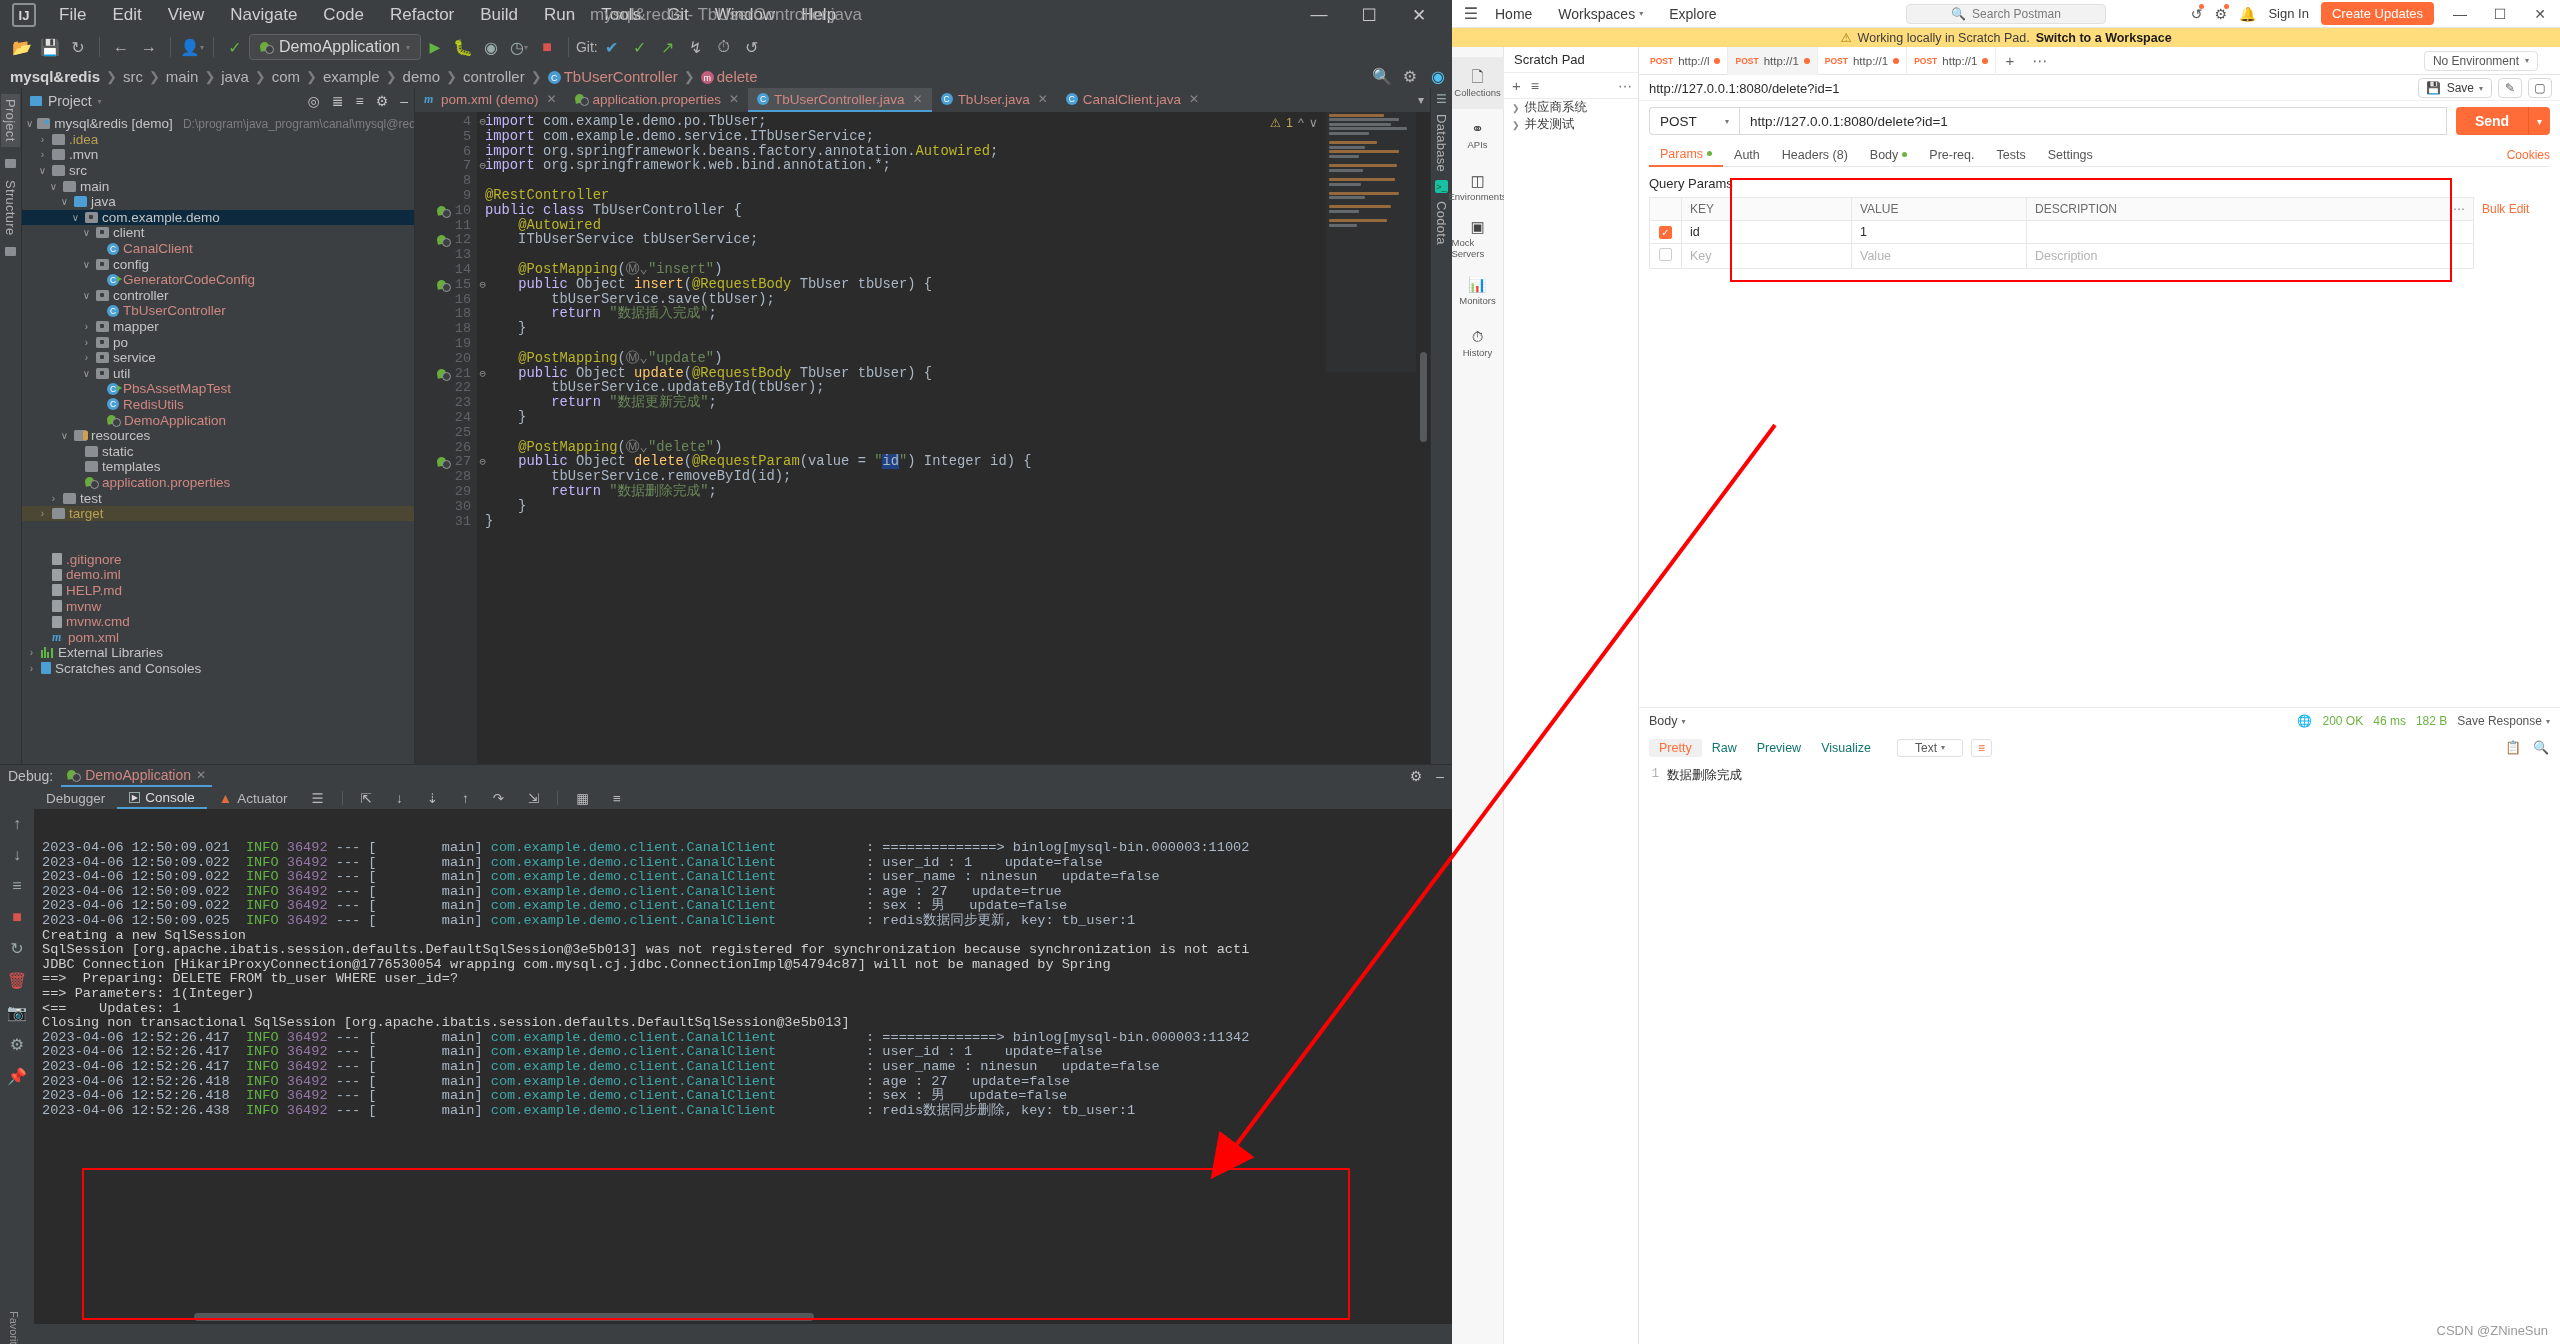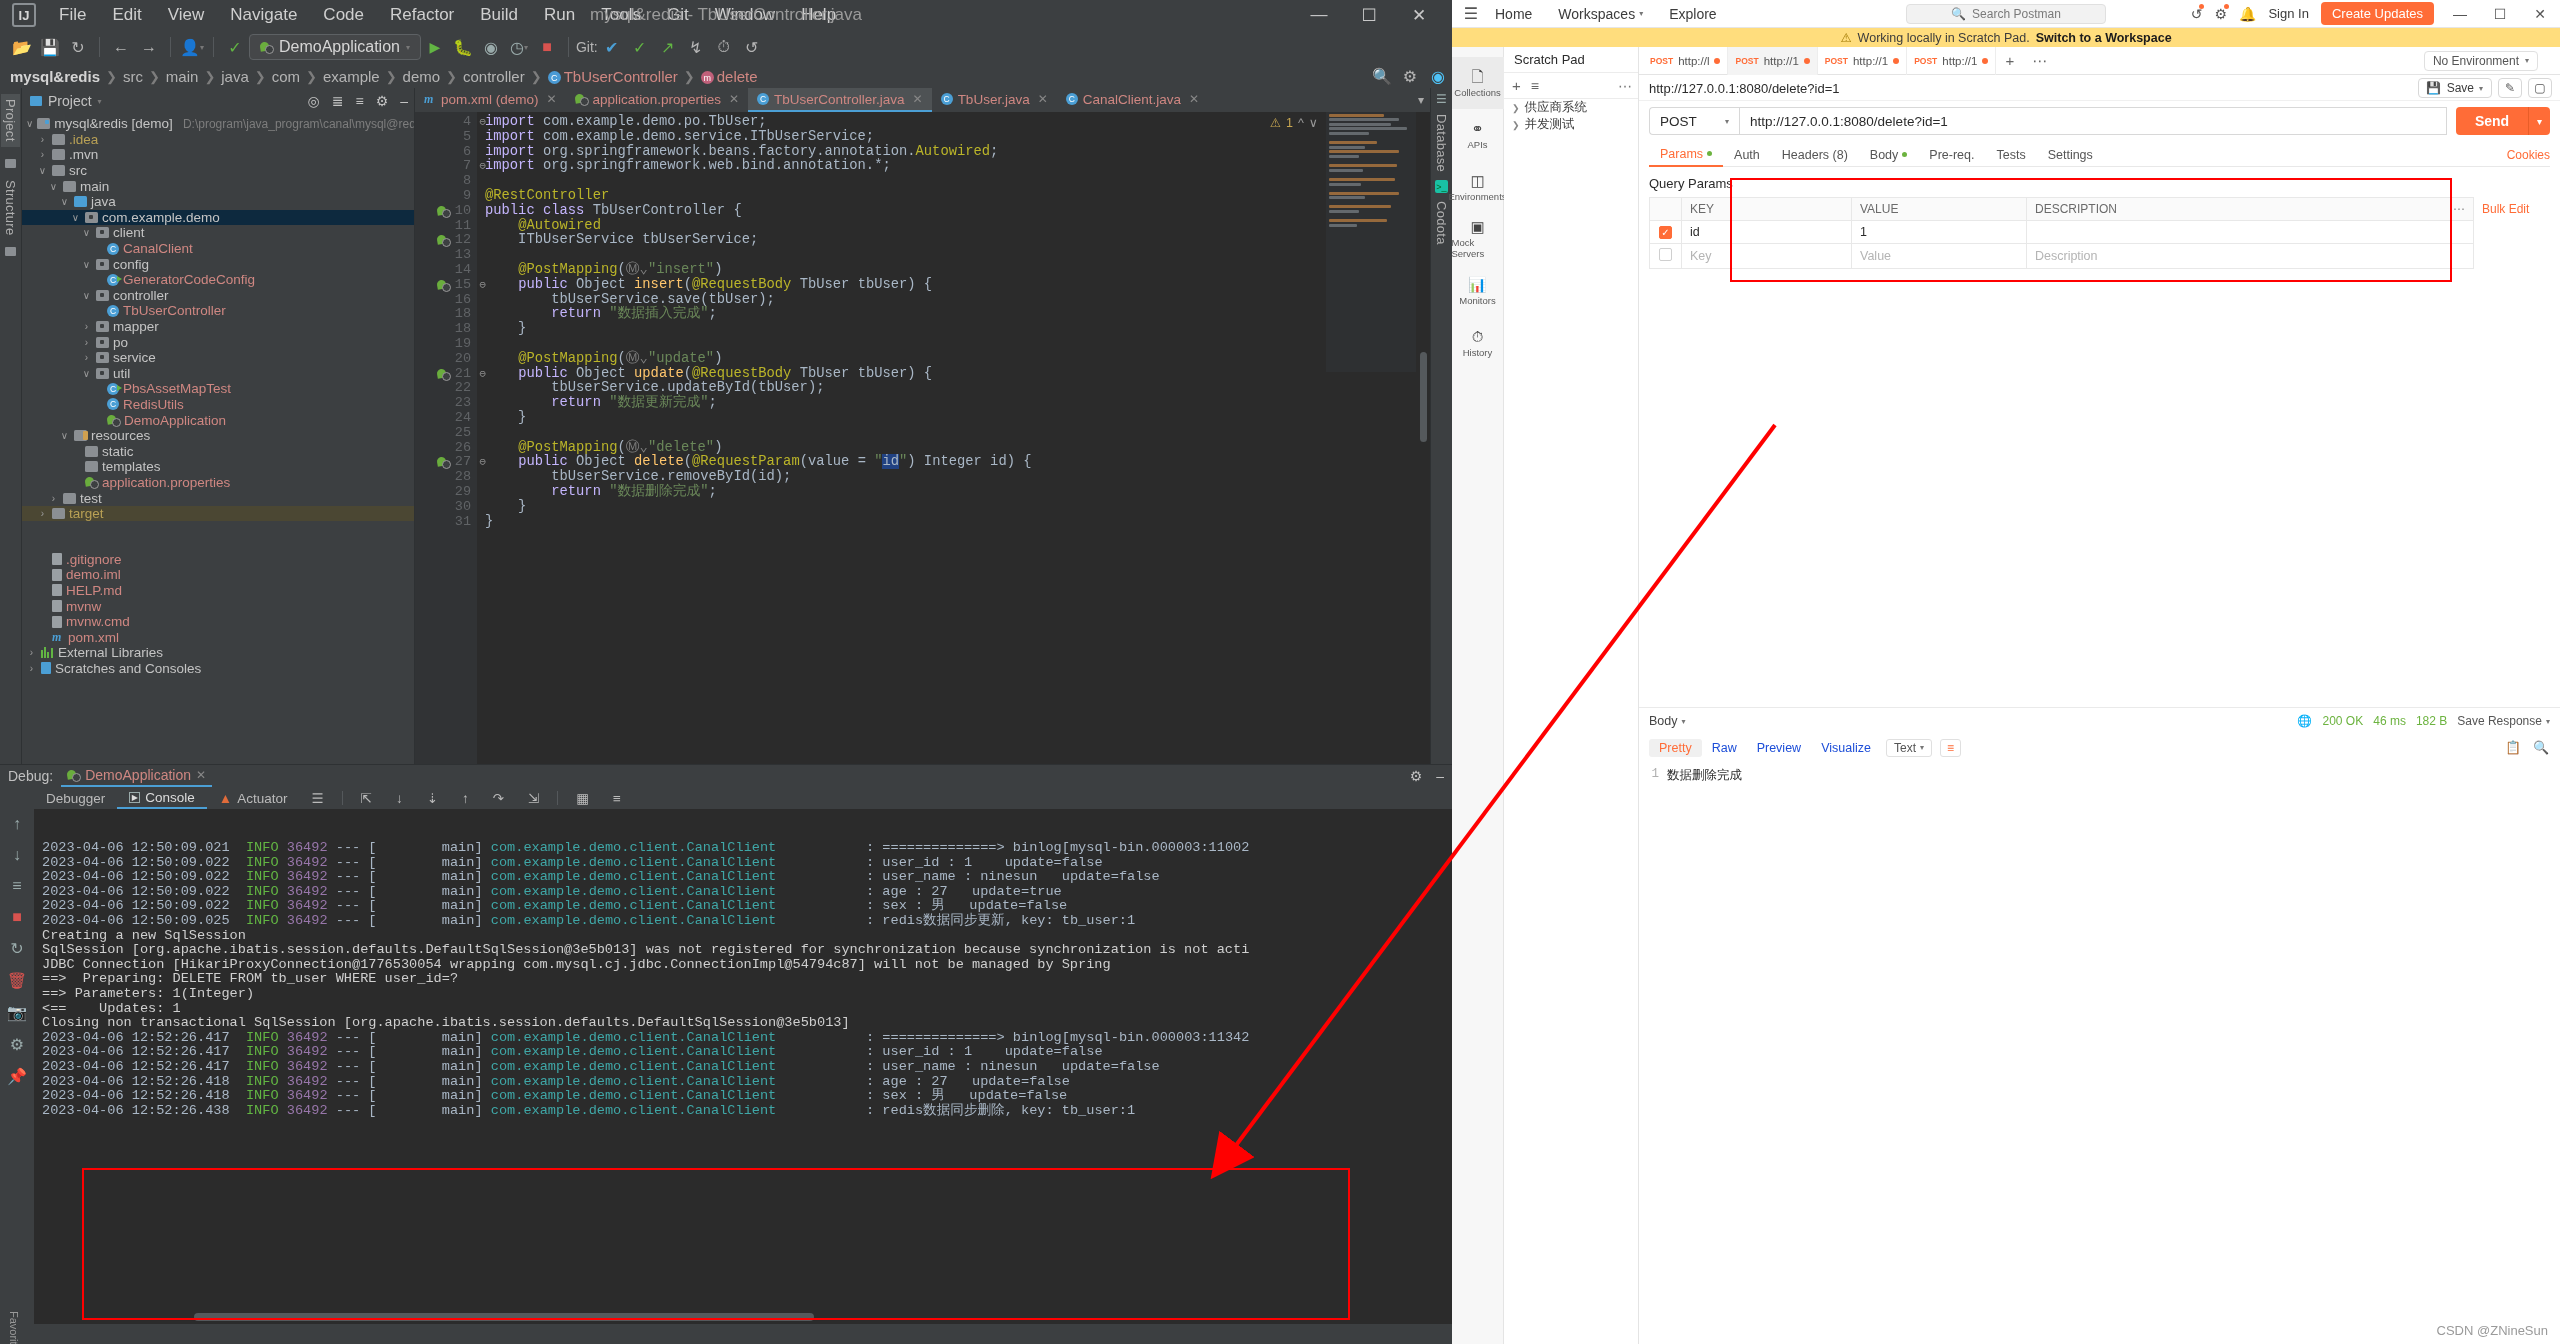--- a/index.html
+++ b/index.html
@@ -251,21 +251,21 @@
   .pm-chk.empty{background:#fff;border-color:#cfcfcf;}
   .pm-bulk{color:#ff6c37;font-size:12px;white-space:nowrap;}
 
   .pm-respbar{display:flex;align-items:center;padding:0 10px;height:28px;
      border-top:1px solid #eaeaea;position:relative;font-size:12.5px;color:#444;}
   .pm-respmeta{position:absolute;right:10px;display:flex;align-items:center;gap:10px;
      font-size:12px;}
   .st-ok{color:#6cb33f;} .st-t{color:#6cb33f;} .st-sz{color:#6cb33f;}
   .pm-bodytabs{display:flex;align-items:center;gap:0;padding:0 10px;height:26px;
      position:relative;}
-  .pm-bt{padding:2px 10px;font-size:12.5px;color:#1d4ed8;border-radius:3px;}
+  .pm-bt{padding:2px 10px;font-size:12.5px;color:#0f766e;border-radius:3px;}
   .pm-bt.active{background:#f0f0f0;color:#ff6c37;}
   .pm-btright{position:absolute;right:10px;display:flex;align-items:center;gap:12px;
      color:#666;font-size:13px;}
   .pm-respbody{flex:1;padding:6px 0 0 0;font-family:"Liberation Mono",monospace;
      font-size:12.5px;color:#2b2b2b;display:flex;}
   .pm-rbgut{width:28px;text-align:right;padding-right:8px;color:#b0b0b0;}
   .pm-watermark{position:absolute;right:12px;bottom:6px;color:#9a9a9a;font-size:13px;}
   .pm-sel{display:inline-flex;align-items:center;gap:4px;}
   .tri{font-size:8px;color:#777;}
 </style>
@@ -935,21 +935,21 @@
               <span class="tri">▾</span>
             </span>
           </span>
         </div>
 
         <div class="pm-bodytabs">
           <span class="pm-bt active">Pretty</span>
           <span class="pm-bt">Raw</span>
           <span class="pm-bt">Preview</span>
           <span class="pm-bt">Visualize</span>
-          <span class="pm-sel" style="margin-left:5px;border:1px solid #e0e0e0;border-radius:3px;padding:1px 7px;font-size:12px;color:#555">
+          <span class="pm-sel" style="margin-left:16px;border:1px solid #e0e0e0;border-radius:3px;padding:1px 17px;font-size:12px;color:#555">
             <span>Text</span>
             <span class="tri">▾</span>
           </span>
           <span style="margin-left:8px;border:1px solid #e0e0e0;border-radius:3px;padding:1px 6px;color:#ff6c37;font-size:12px">≡</span>
           <span class="pm-btright">
             <span>📋</span>
             <span>🔍</span>
           </span>
         </div>
 

